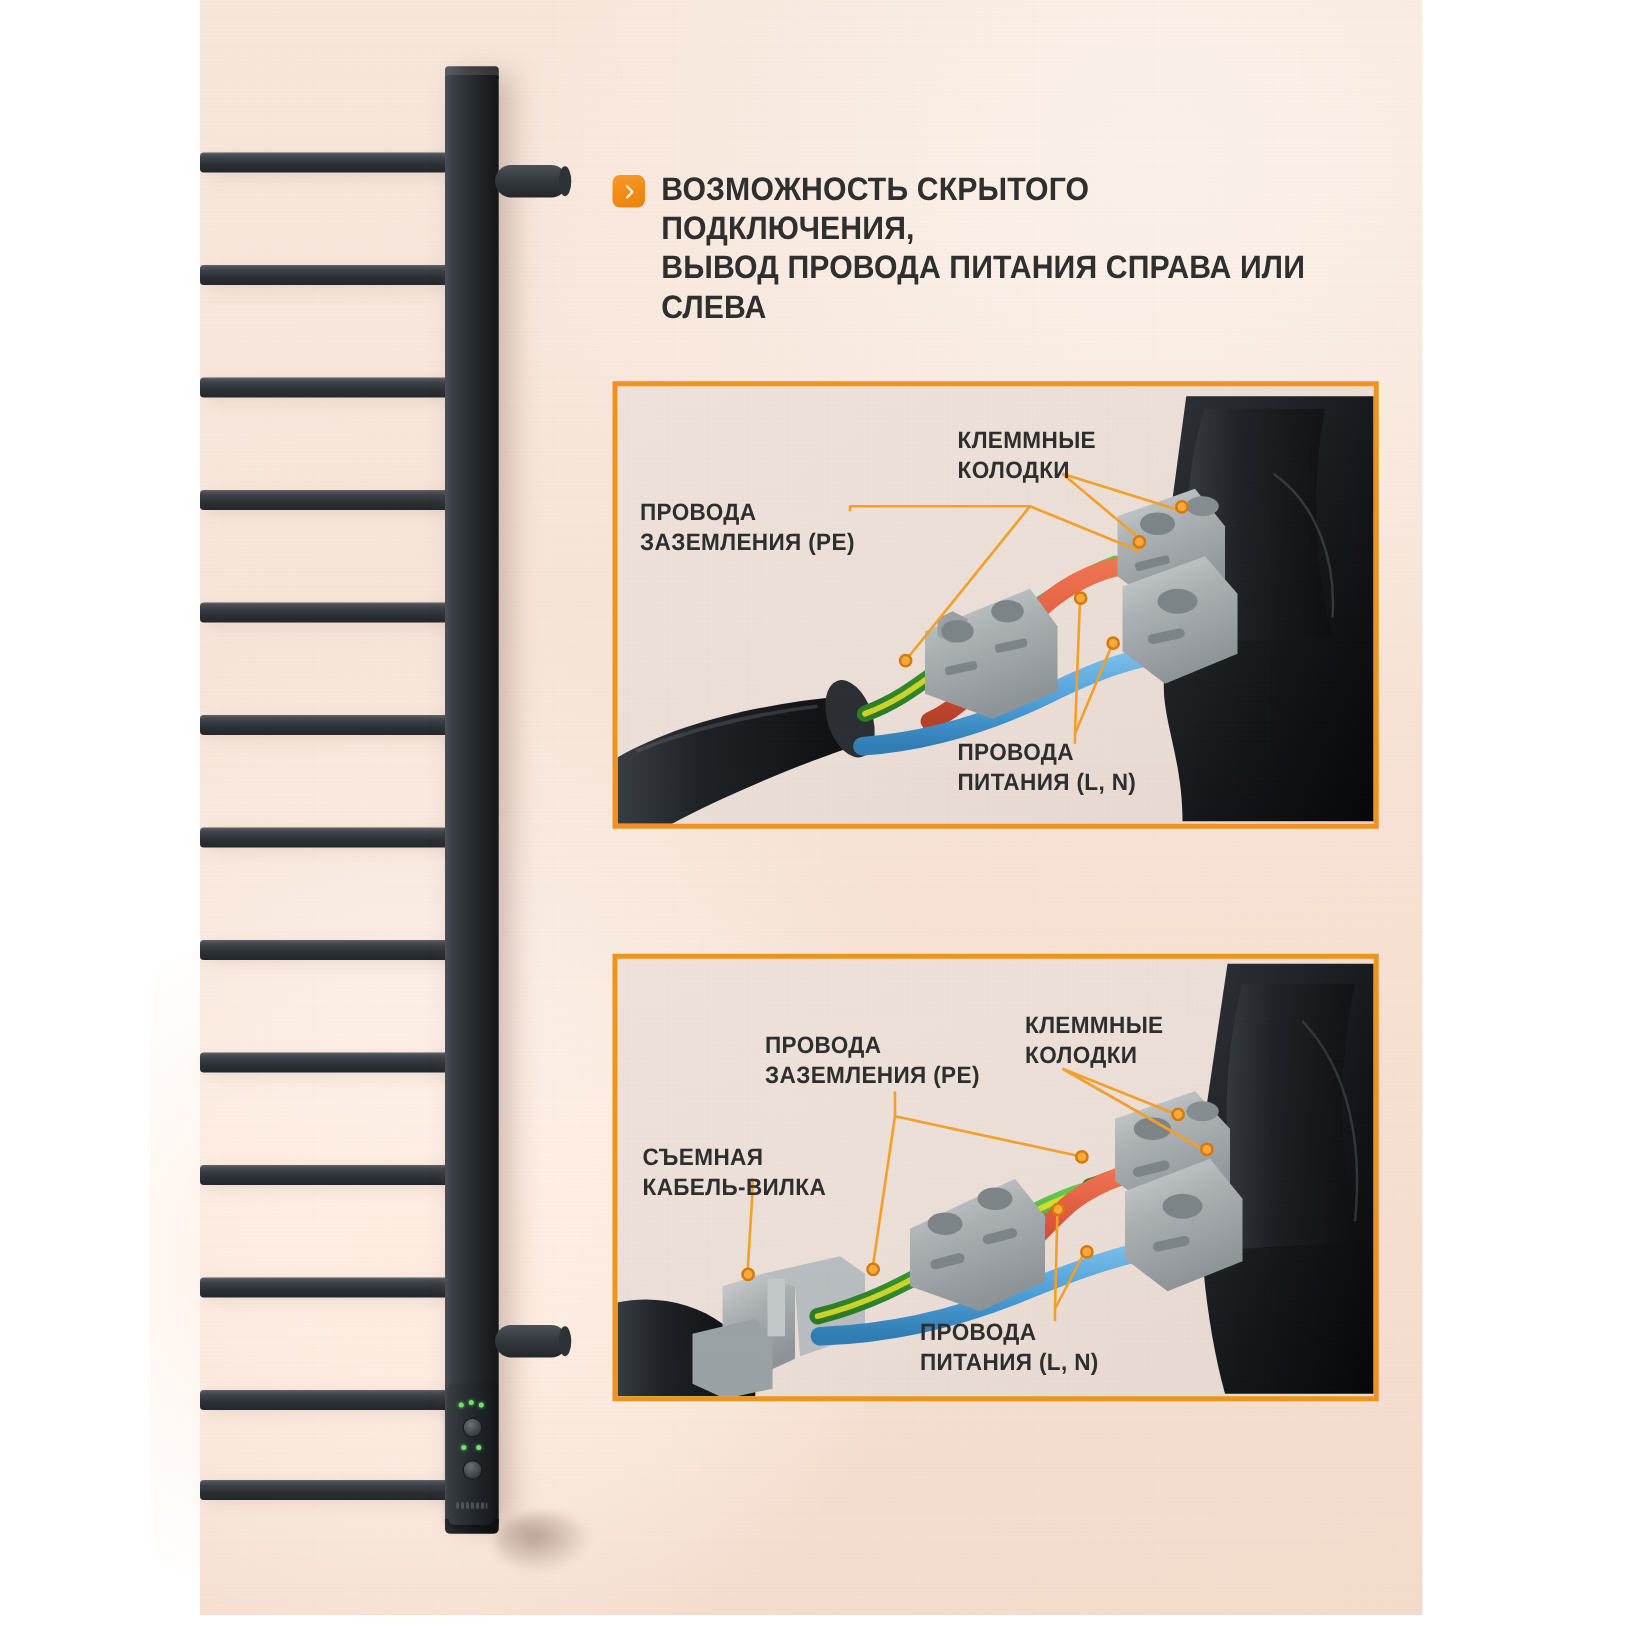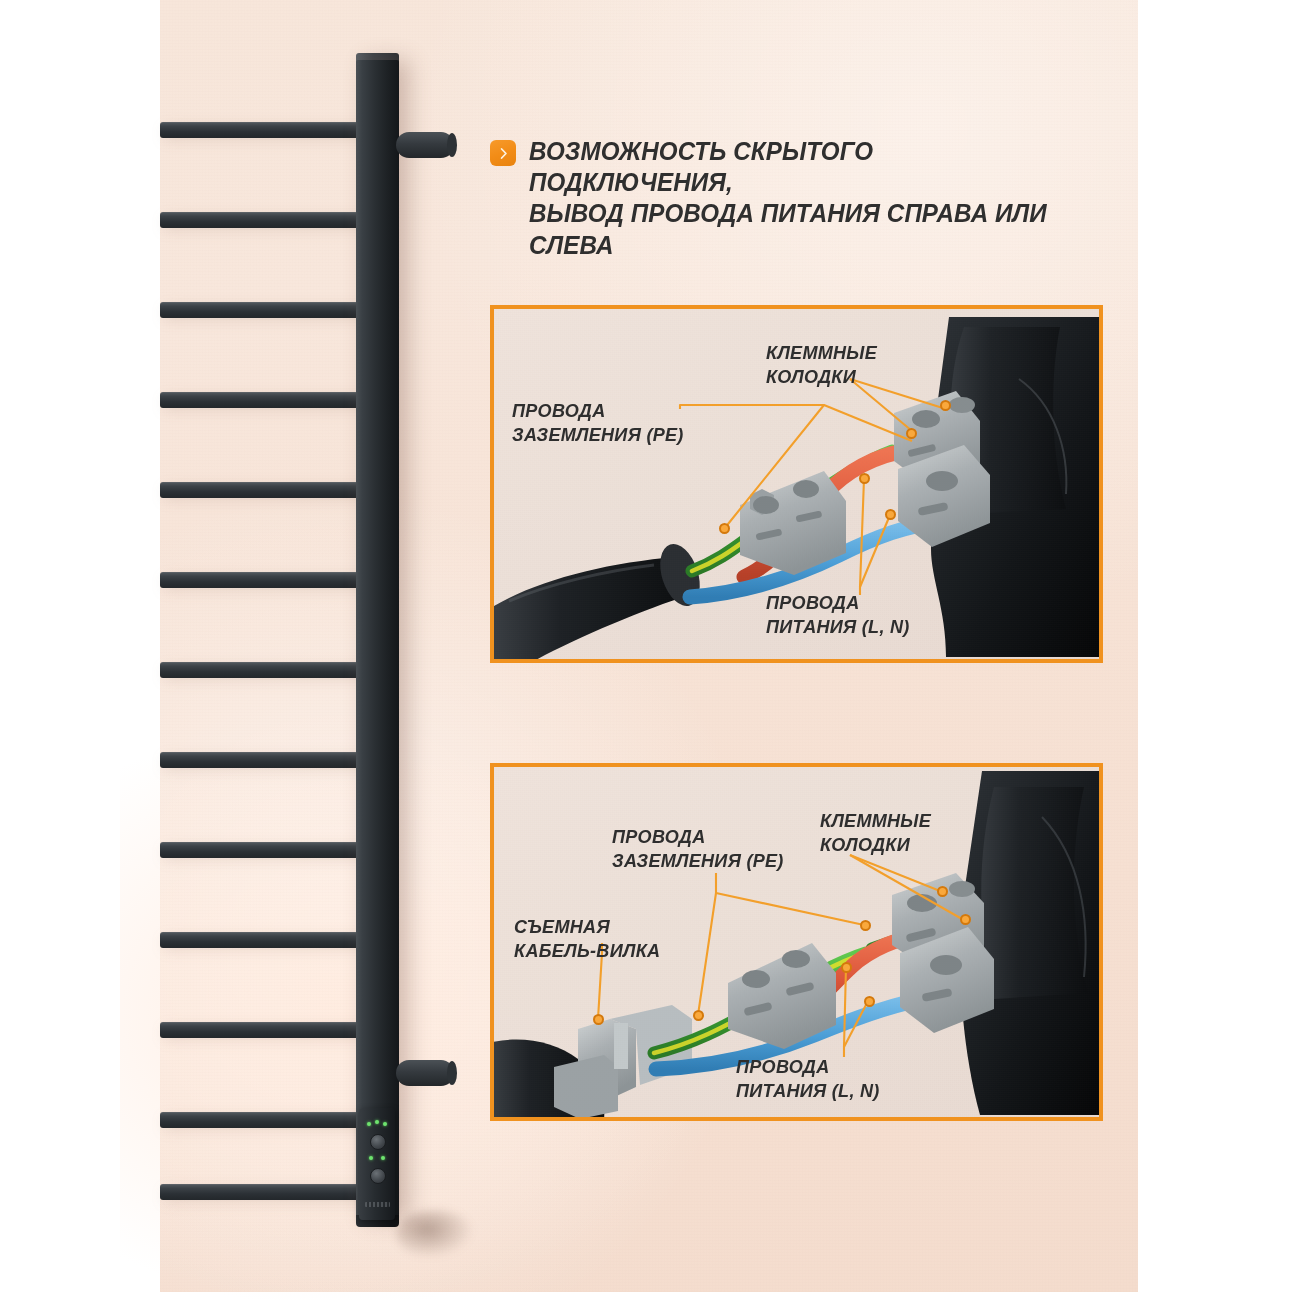--- a/index.html
+++ b/index.html
@@ -168,21 +168,21 @@
     font-weight: 700;
     font-size: 83px;
     line-height: .92;
     letter-spacing: -1px;
     color: #a98878;
     transform: scaleX(.94);
     transform-origin: left top;
     white-space: pre-line;
   }
 
-  .section { margin-top: 0; font-style: italic; }
+  .section { margin-top: 0; }
   .sec-head { display: flex; align-items: flex-start; gap: 13px; }
   .sec-head .chev-badge { width: 26px; height: 26px; border-radius: 6px; margin-top: 4px; }
   .sec-title {
     margin: 0;
     font-family: "Liberation Sans Narrow", "Liberation Sans", sans-serif;
     font-weight: 700;
     font-size: 26px;
     line-height: 1.20;
     letter-spacing: .1px;
     color: #2f2f2f;

